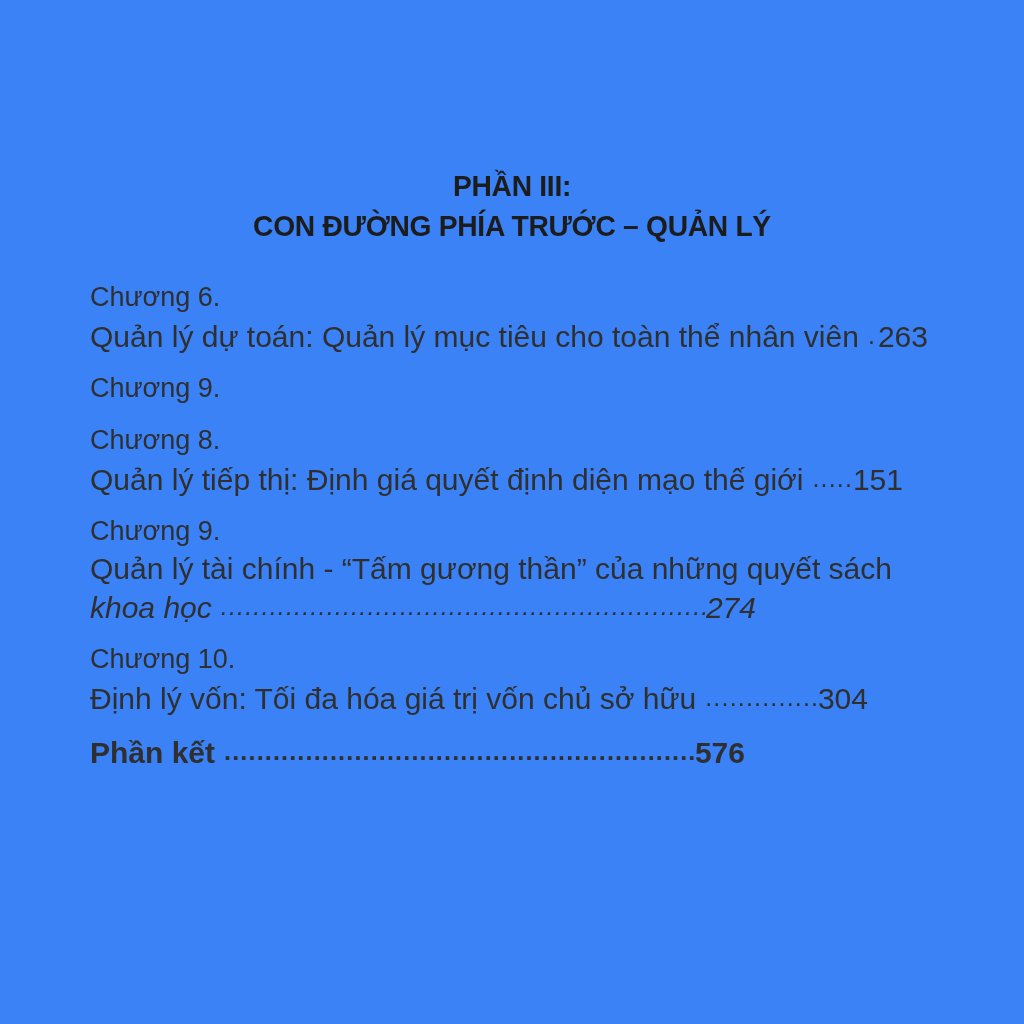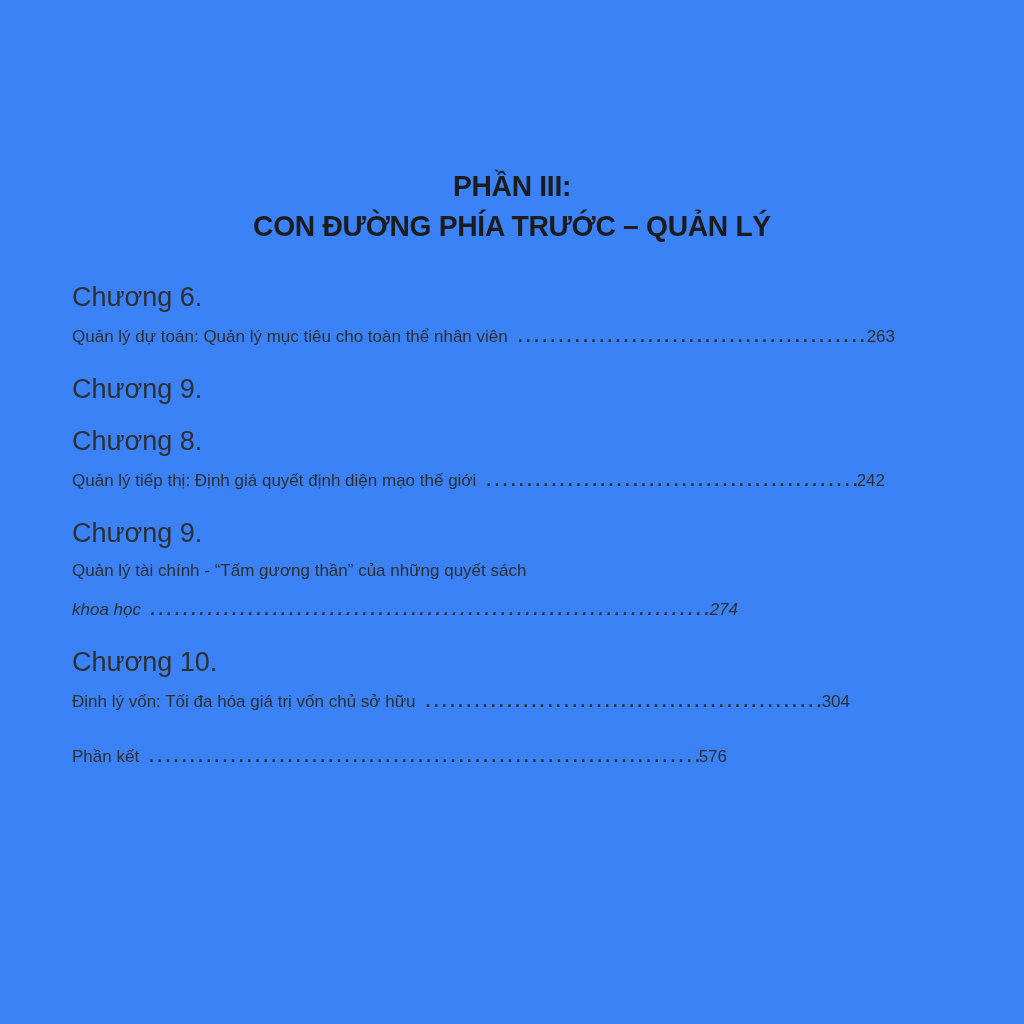--- a/index.html
+++ b/index.html
@@ -26,43 +26,43 @@
     transform-origin: 50% 50%;
   }
   .toc-title .t1,
   .toc-title .t2 {
     font-size: 30px;
     line-height: 40px;
     letter-spacing: -0.3px;
   }
   .toc {
     margin-top: 33px;
-    margin-left: 72px;
+    margin-left: 90px;
     width: 823px;
   }
   .entry {
     margin-bottom: 15px;
   }
   .chapter {
     font-size: 27px;
     line-height: 37px;
     color: #2f2f2f;
   }
   .row {
     display: flex;
-    align-items: center;
-    font-size: 17px;
+    align-items: flex-end;
+    font-size: 30px;
     line-height: 37px;
     width: 823px;
   }
   .row.w660 { width: 660px; }
   .row.w666 { width: 666px; font-style: italic; }
   .row.w778 { width: 778px; }
   .row.w813 { width: 813px; }
-  .row.w655 { width: 655px; }
+  .row.w655 { width: 655px; font-weight: bold; }
   .txt {
     white-space: nowrap;
     flex: 0 0 auto;
   }
   .dots {
     flex: 1 1 auto;
     overflow: hidden;
     white-space: nowrap;
     margin-left: 9px;
     min-width: 10px;
@@ -103,21 +103,21 @@
 
     <section class="entry">
       <div class="chapter">Chương 9.</div>
     </section>
 
     <section class="entry">
       <div class="chapter">Chương 8.</div>
       <div class="row w813">
         <span class="txt">Quản lý tiếp thị: Định giá quyết định diện mạo thế giới</span>
         <span class="dots"></span>
-        <span class="pg">242</span>
+        <span class="pg">151</span>
       </div>
     </section>
 
     <section class="entry">
       <div class="chapter">Chương 9.</div>
       <div class="row">
         <span class="txt">Quản lý tài chính - “Tấm gương thần” của những quyết sách</span>
       </div>
       <div class="row w666">
         <span class="txt">khoa học</span>

